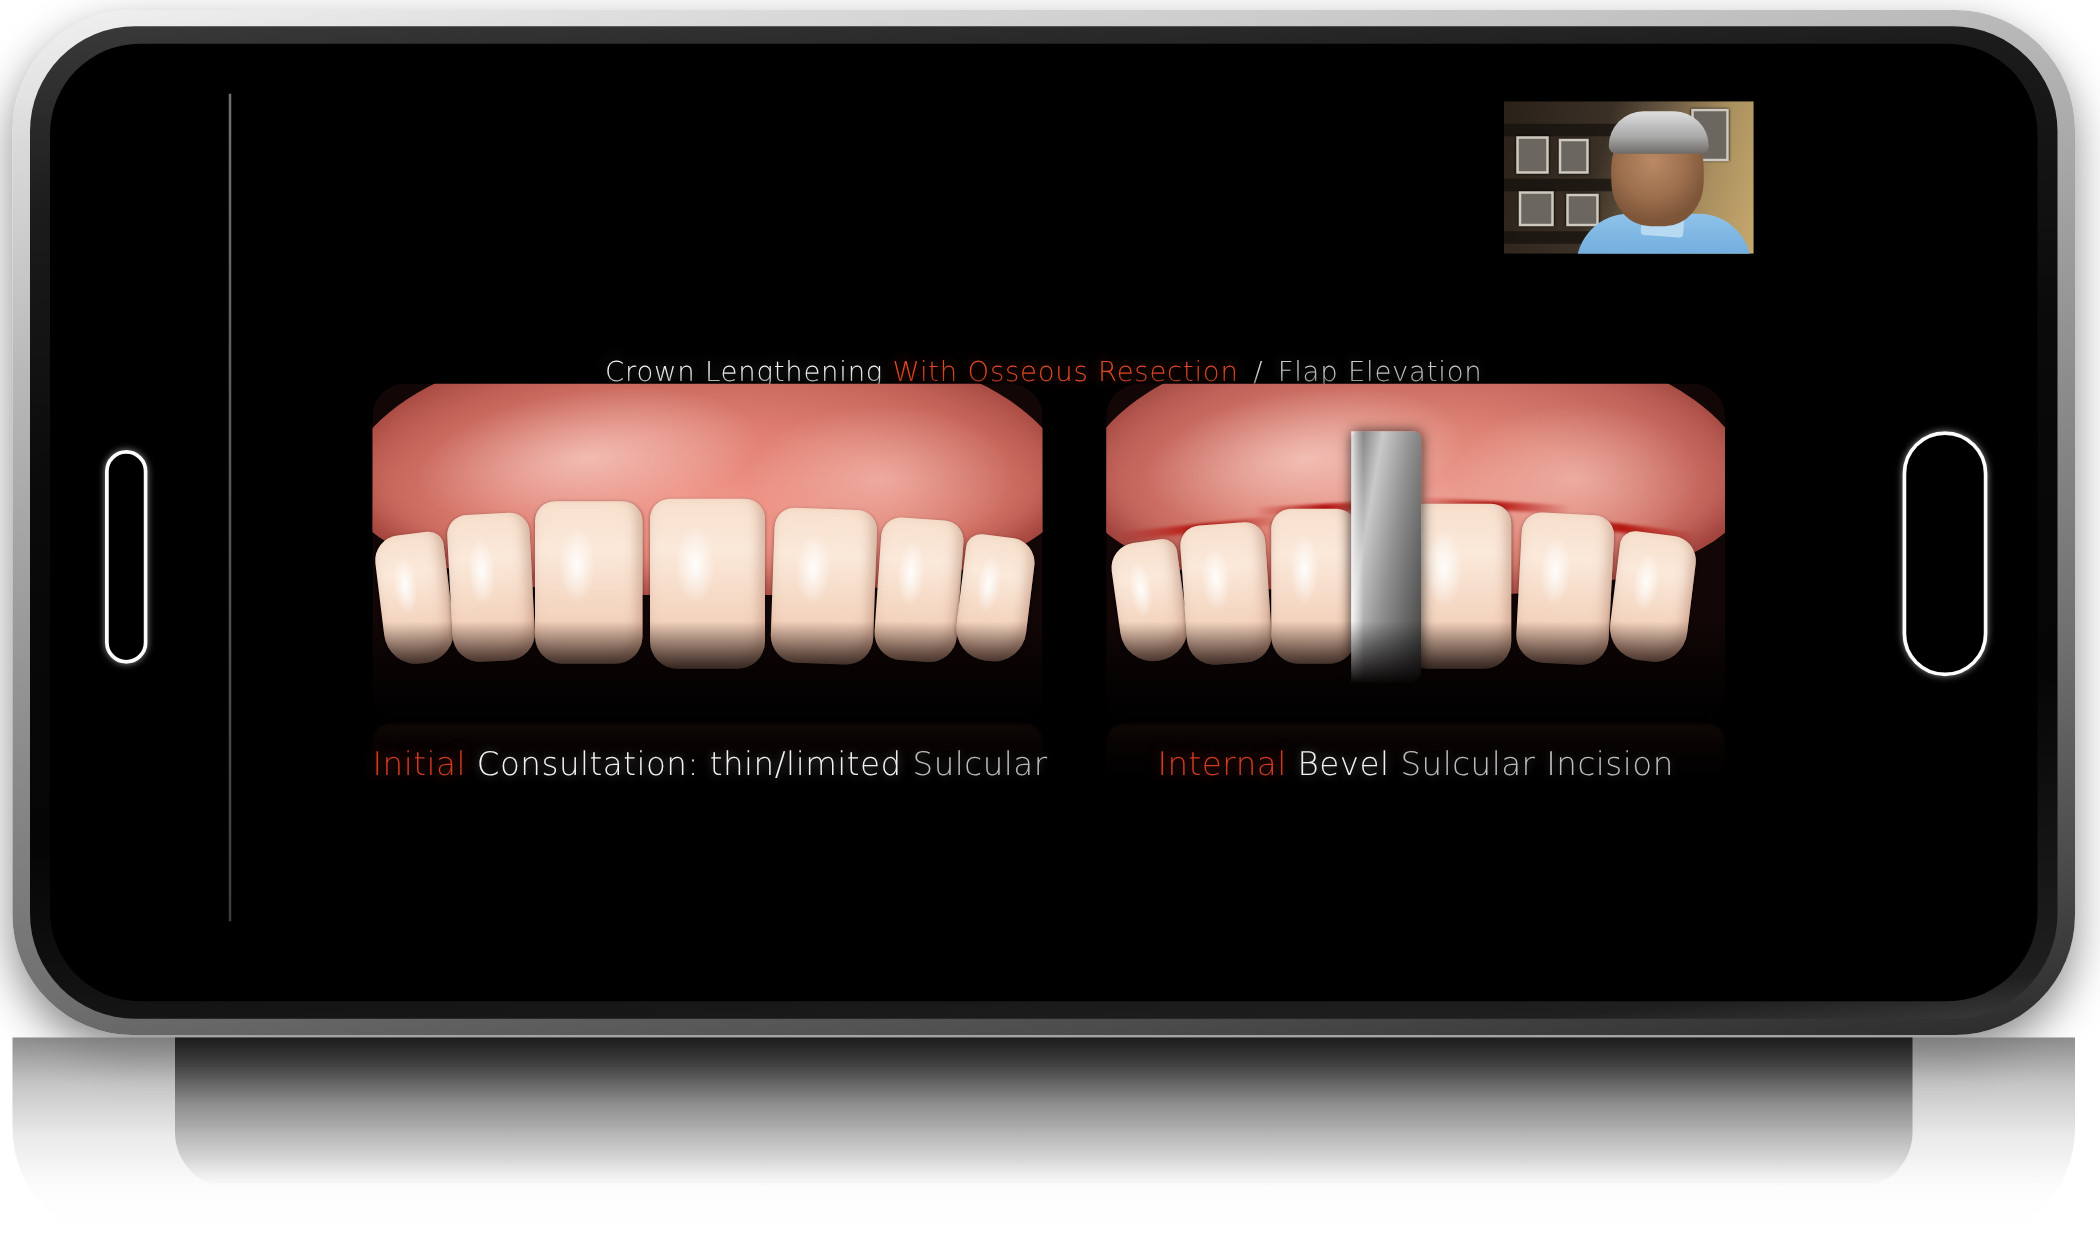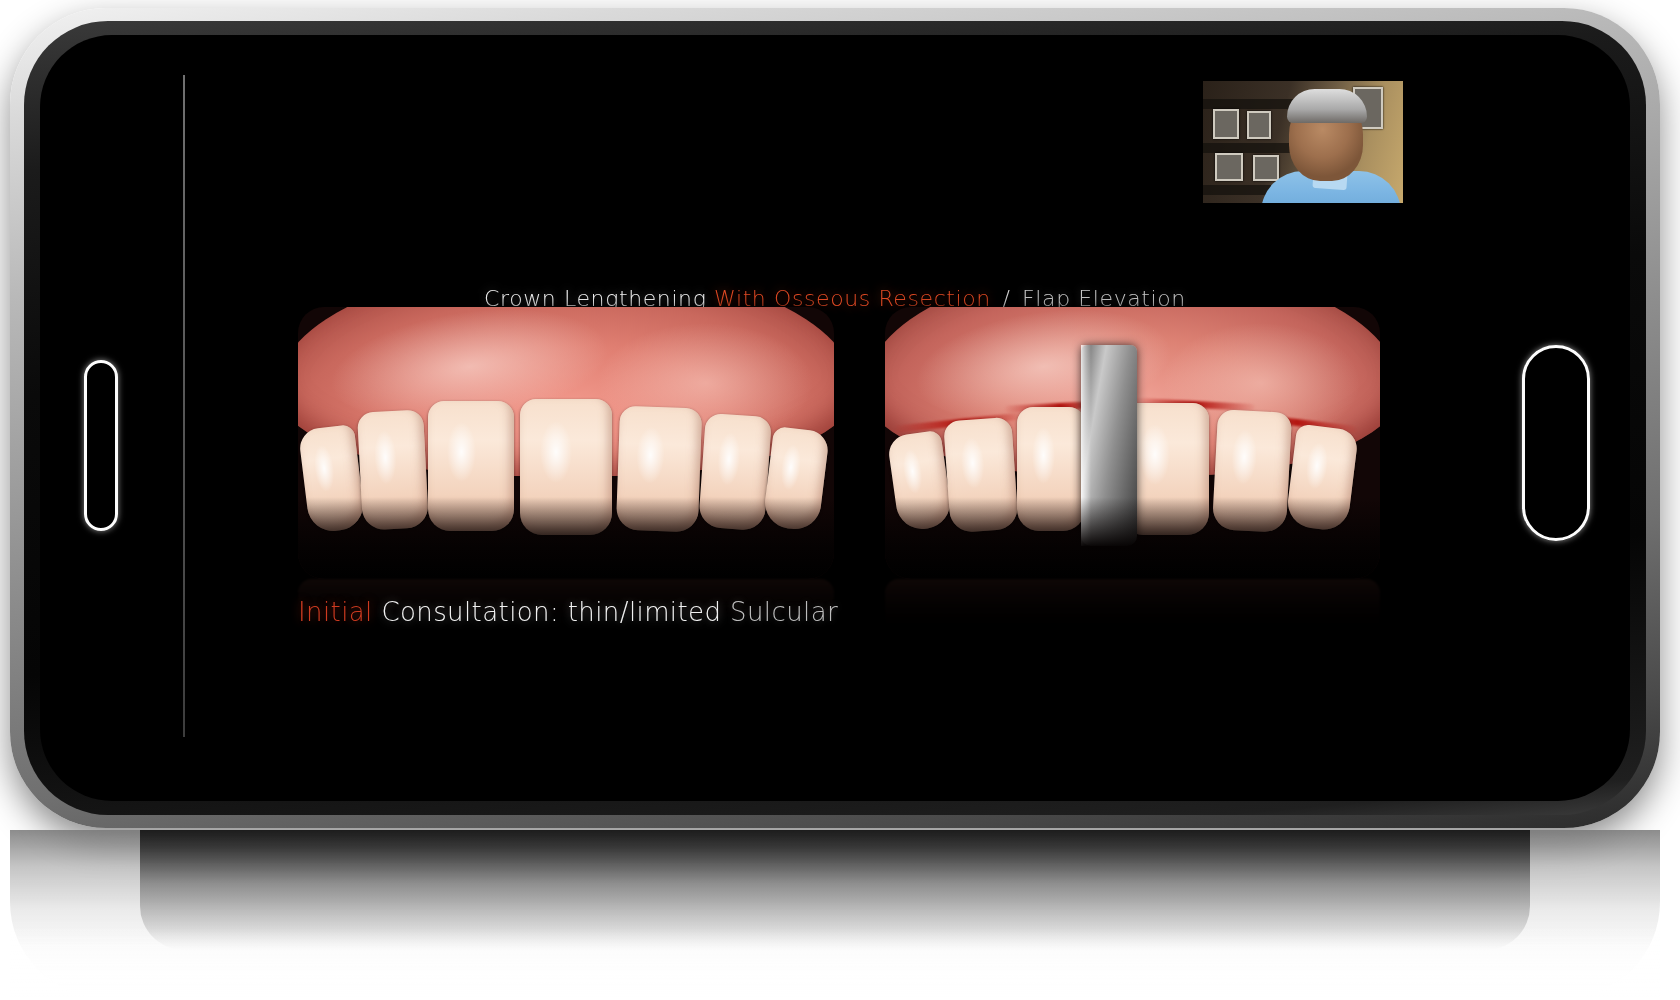--- a/index.html
+++ b/index.html
@@ -282,20 +282,25 @@
             <div class="reflect left" style="background:linear-gradient(to top,#3a1d18,#120606);"></div>
             <div class="reflect right" style="background:linear-gradient(to top,#3a1d18,#120606);"></div>
           </div>
 
           <div class="caption left">
             <span class="c-red">Initial</span>
             <span class="c-white">Consultation: thin/limited</span>
             <span class="c-grey">Sulcular</span>
           </div>
 
+          <div class="caption right">
+            <span class="c-red">Internal</span>
+            <span class="c-white">Bevel</span>
+            <span class="c-grey">Sulcular Incision</span>
+          </div>
 
         </div>
 
         <div class="video-tile">
           <div class="vt-bg"></div>
 
           <div class="shelf" style="left:0;top:18px;width:120px;height:10px;"></div>
           <div class="shelf" style="left:0;top:62px;width:120px;height:10px;"></div>
           <div class="shelf" style="left:0;top:104px;width:120px;height:10px;"></div>
 

